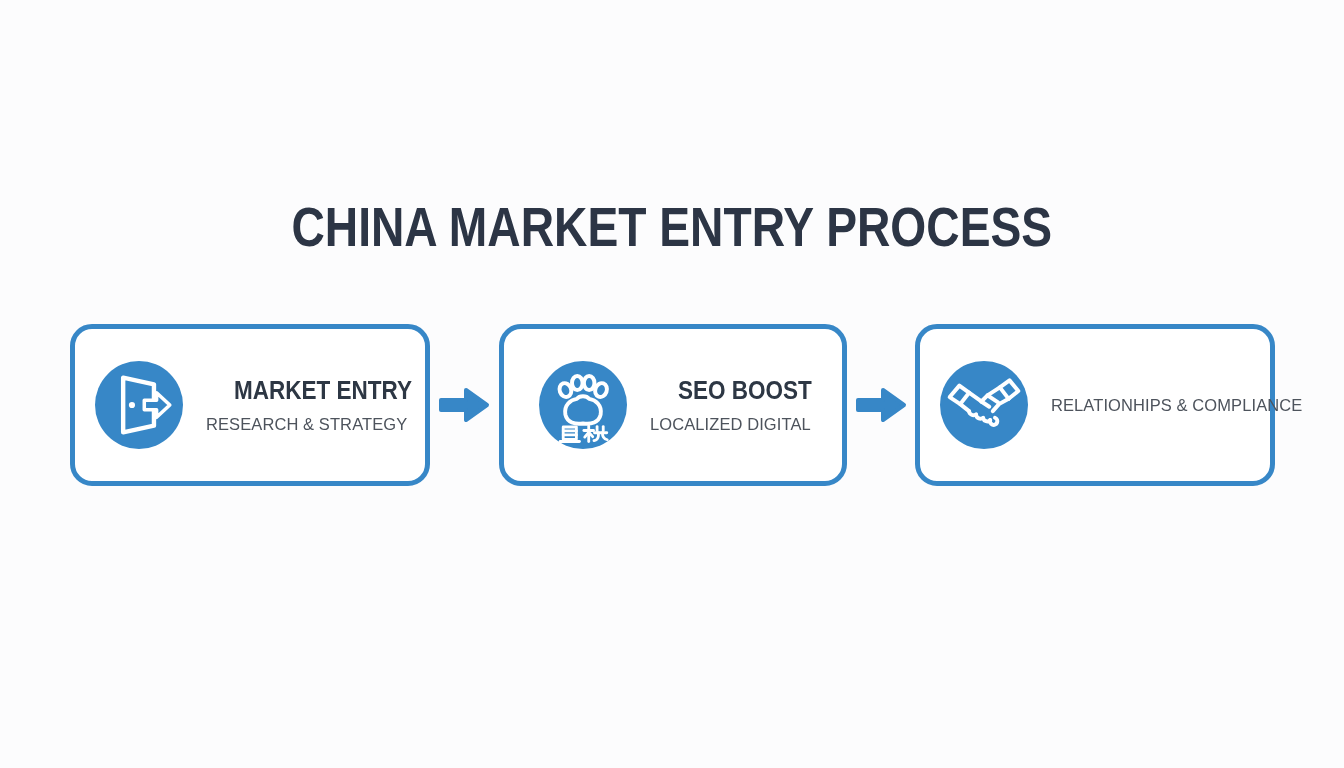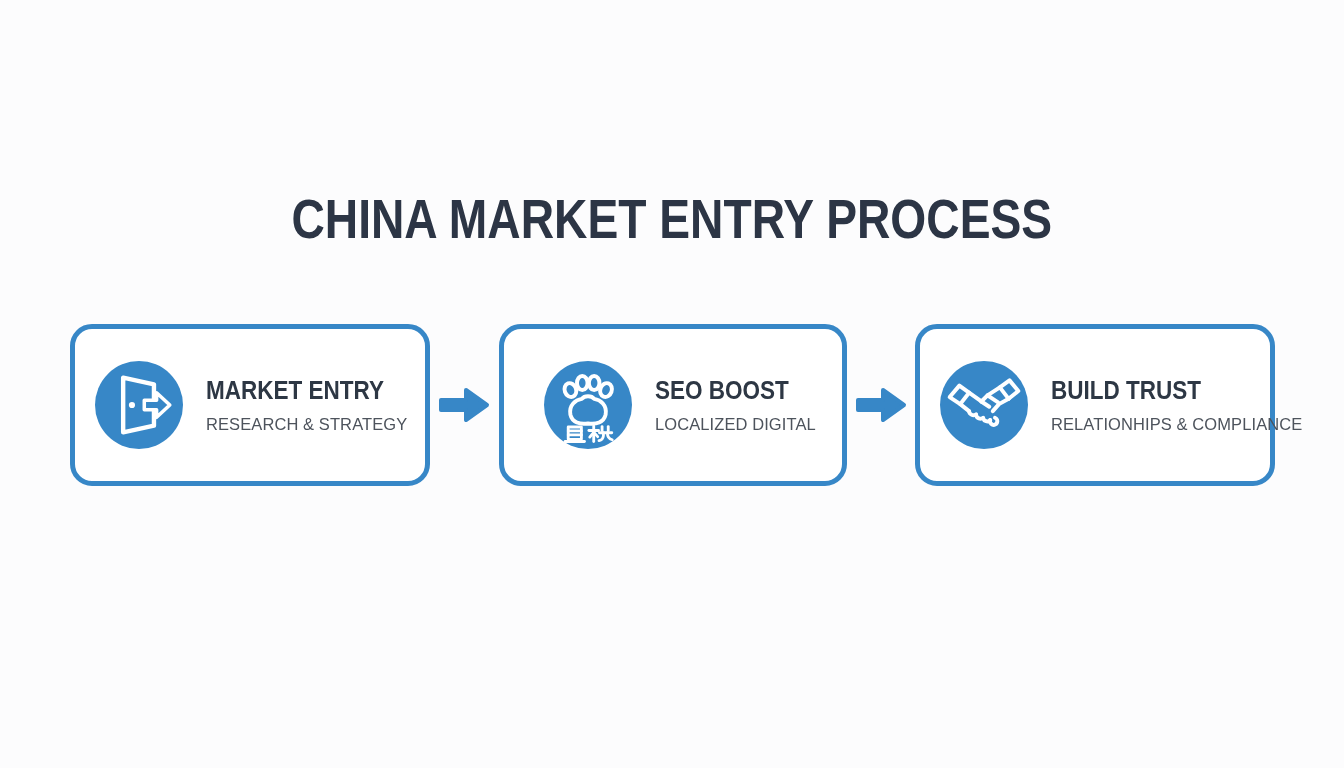--- a/index.html
+++ b/index.html
@@ -11,21 +11,21 @@
   }
   *{margin:0;padding:0;box-sizing:border-box;}
   html,body{width:1344px;height:768px;overflow:hidden;}
   body{
     background:var(--bg);
     font-family:"Liberation Sans","DejaVu Sans",sans-serif;
     position:relative;
   }
   .main-title{
     position:absolute;
-    top:188px;left:0;width:100%;
+    top:196px;left:0;width:100%;
     text-align:center;
     font-size:55px;
     font-weight:bold;
     color:var(--navy);
     line-height:62px;
     white-space:nowrap;
   }
   .main-title .squeeze{
     display:inline-block;
     transform:scaleX(0.84);
@@ -63,20 +63,21 @@
     flex-direction:column;
     gap:13px;
     min-width:0;
   }
   .card-title{
     font-size:25px;
     font-weight:bold;
     color:#2d3744;
     line-height:26px;
     white-space:nowrap;
+    margin-left:28px;
   }
   .card-title .squeeze{
     display:inline-block;
     transform:scaleX(0.9);
     transform-origin:0 50%;
   }
   .card-sub{
     font-size:17px;
     color:var(--gray);
     line-height:17px;
@@ -193,23 +194,20 @@
             <path d="M23,49 L33,57"></path>
             <path d="M33,57 a5,5 0 0 0 8,3.5"></path>
             <path d="M41,61.5 a5,5 0 0 0 8,3"></path>
             <path d="M49,65 a5,5 0 0 0 8,2.5"></path>
             <path d="M57,67 a4.2,4.2 0 1 0 5.5,-2.5"></path>
             <path d="M47,46 L56,52"></path>
           </g>
         </svg>
       </div>
       <div class="texts">
-        <div class="card-title">
-          <span class="squeeze">BUILD TRUST</span>
-        </div>
         <div class="card-sub">
           <span class="squeeze">RELATIONHIPS &amp; COMPLIANCE</span>
         </div>
       </div>
     </section>
 
   </div>
 </div>
 
 </body></html>

